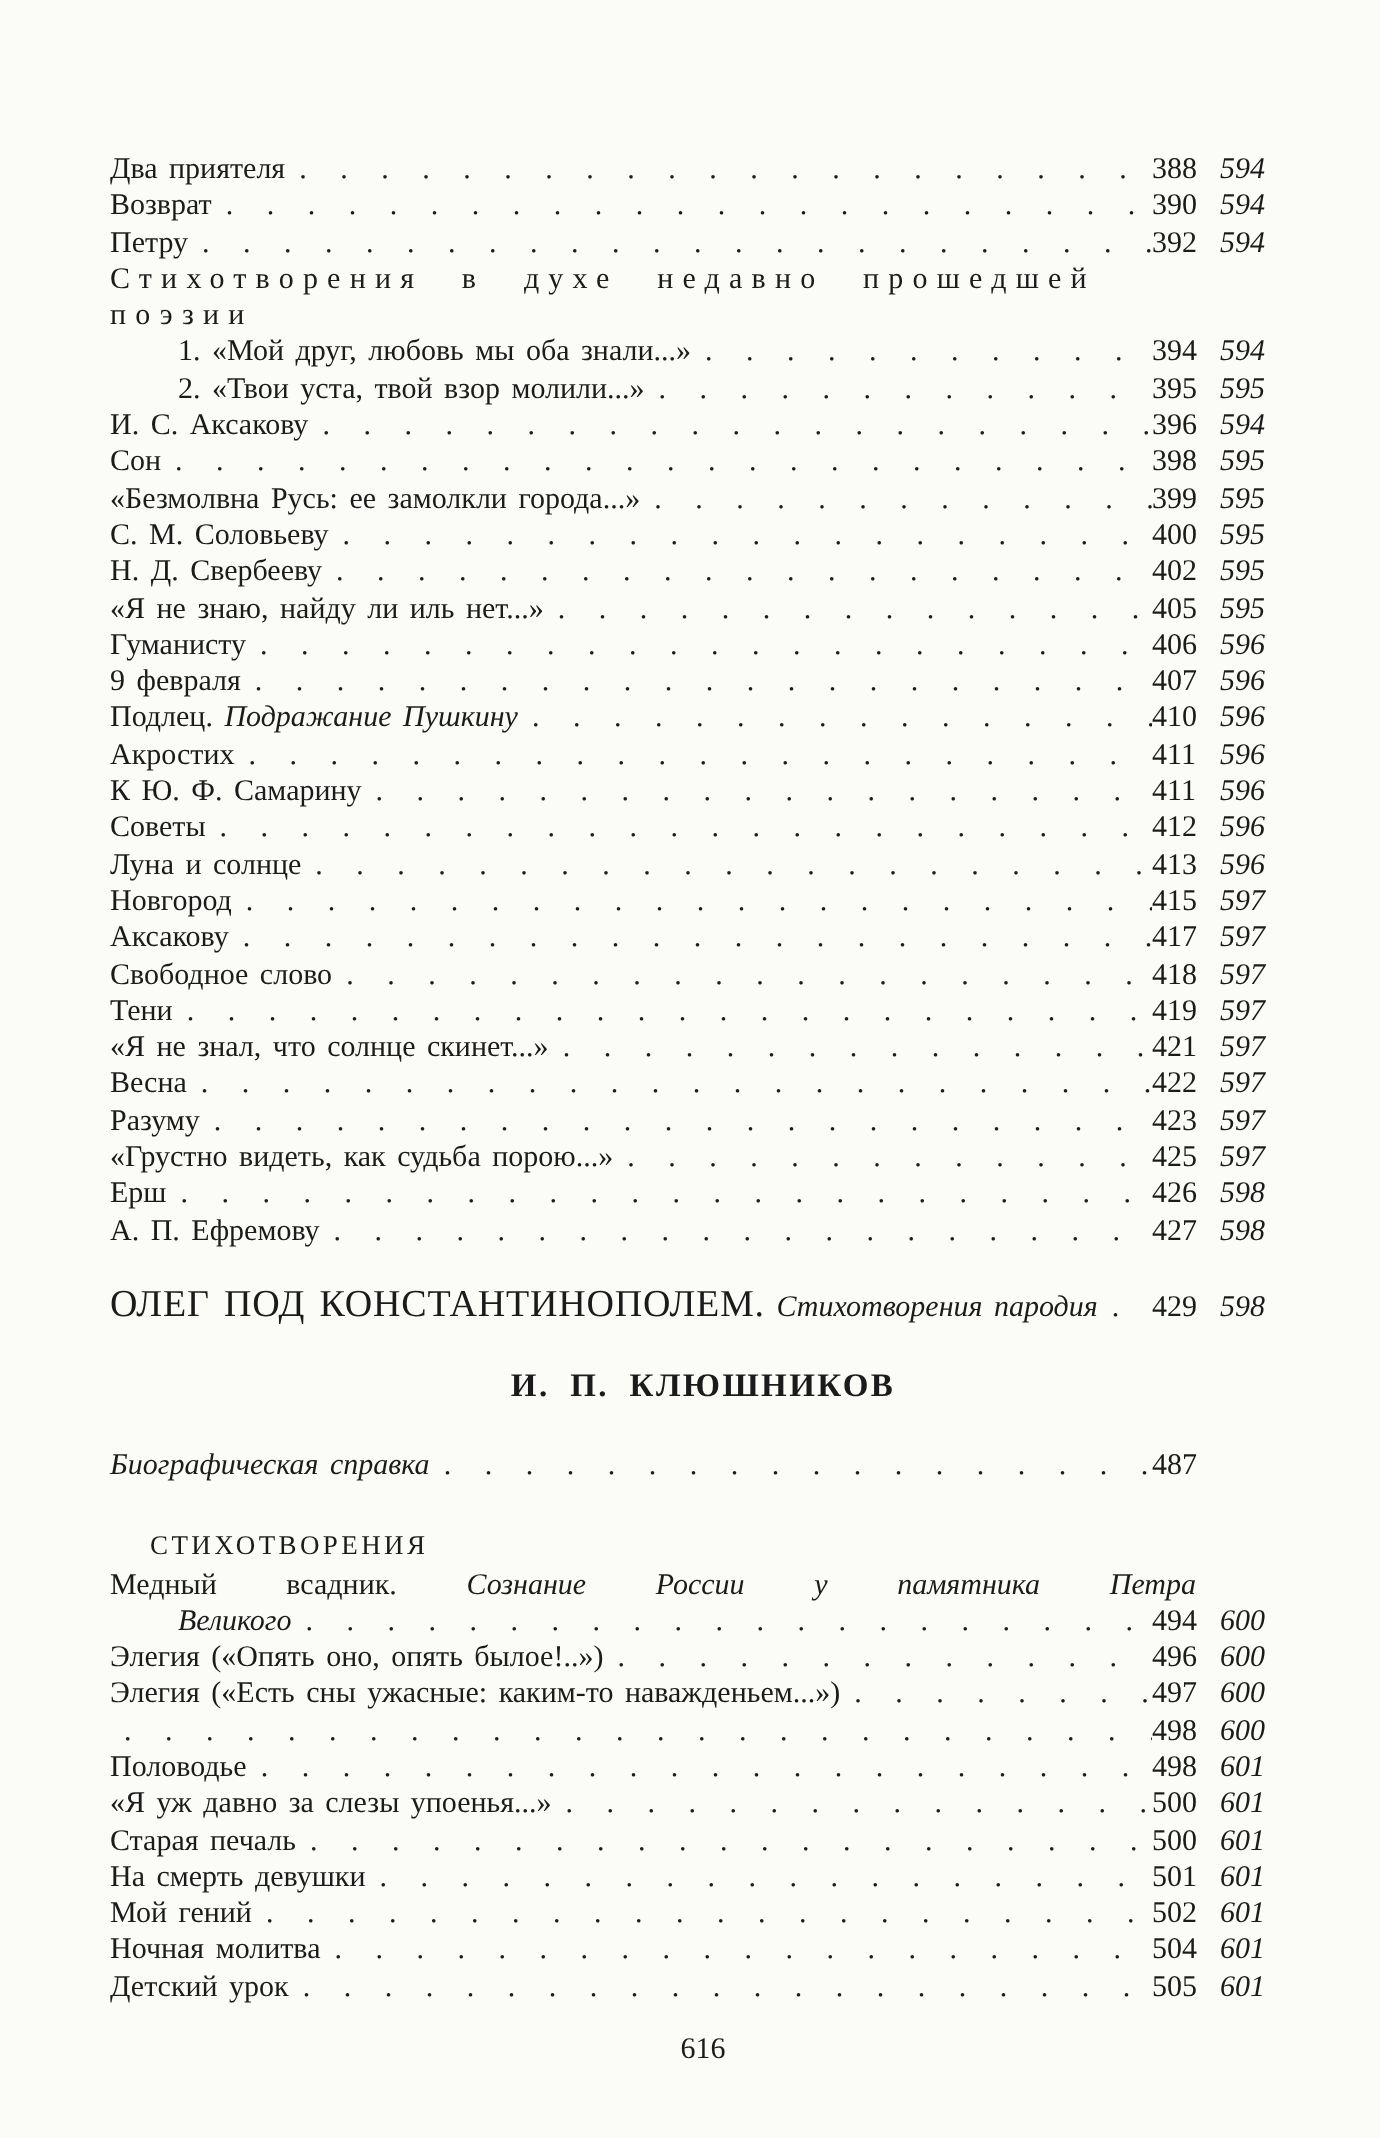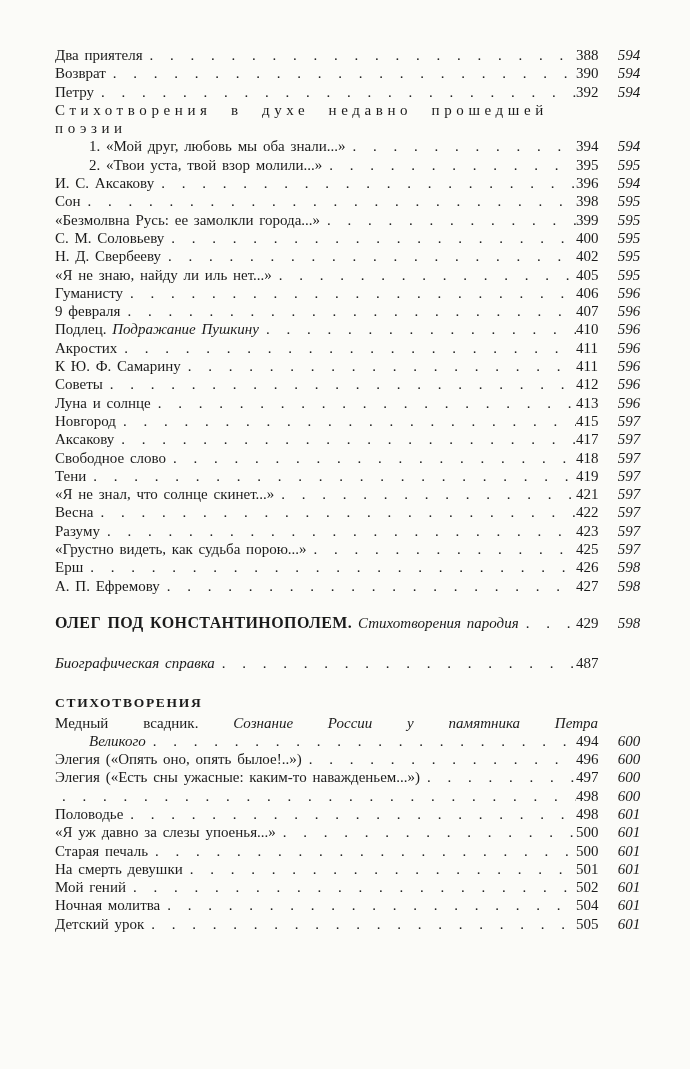--- a/index.html
+++ b/index.html
@@ -10,84 +10,85 @@
     color: #1b1b1b;
   }
   .page {
     position: relative;
     width: 690px; height: 1069px;
     box-sizing: border-box;
     padding: 46px 42px 20px 55px;
     overflow: hidden;
   }
   main { display: block; }
-  .toc-list { display: block; }
+  .toc-list { display: block; margin-top: 30px; }
   .row, .jrow, .spaced {
     display: flex;
     align-items: baseline;
     line-height: 18.3px;
     font-size: 15px;
   }
   .spaced {
     display: block;
     letter-spacing: 4.6px;
     word-spacing: 11px;
     white-space: nowrap;
   }
   .row .t {
     flex: 0 1 auto;
     white-space: nowrap;
     word-spacing: 2px;
   }
   .row.indent { padding-left: 34px; }
   .bd {
-    font-weight: bold;
-    font-size: 16px;
+    font-weight: normal;
+    font-size: 19px;
     letter-spacing: 0.4px;
   }
   .it { font-style: italic; }
   .dots {
     flex: 1 1 auto;
     min-width: 6px;
     overflow: hidden;
     white-space: nowrap;
     height: 15px;
     margin-left: 7px;
     color: #1b1b1b;
   }
   .dots::after {
     content: ". . . . . . . . . . . . . . . . . . . . . . . . . . . . . . . . . . . . . . . . . . . . . . . . . . . . . . . . . . . .";
     word-spacing: 13px;
   }
   .pg  { flex: 0 0 34px; }
-  .pg2 { flex: 0 0 38px; text-align: center; font-style: italic; }
+  .pg2 { flex: 0 0 38px; text-align: left; font-style: italic; }
   .jrow {
     display: block;
     width: 543px;
     text-align: justify;
     text-align-last: justify;
     white-space: normal;
   }
   .sec-oleg-parody { margin-top: 19px; }
   .author-heading {
     margin-top: 21px;
     text-align: center;
     font-weight: bold;
     font-size: 16.5px;
     letter-spacing: 1.2px;
     word-spacing: 5px;
     line-height: 18px;
   }
   .sec-biography { margin-top: 22px; }
   .section-heading {
     margin-top: 21px;
-    font-weight: bold;
+    font-weight: normal;
     font-size: 13.5px;
     letter-spacing: 1.7px;
     line-height: 17px;
+    margin-left: 20px;
   }
   .sec-klyushnikov-poems { margin-top: 3px; }
   .footer {
     margin-top: 13px;
     text-align: center;
     font-size: 15px;
     line-height: 18px;
   }
 </style>
 </head>
@@ -268,20 +269,21 @@
         </div>
       </div>
       <div class="toc-list sec-oleg-parody">
         <div class="row">
           <span class="t"><b class="bd">ОЛЕГ ПОД КОНСТАНТИНОПОЛЕМ.</b> <i class="it">Стихотворения пародия</i></span>
           <span class="dots"></span>
           <span class="pg">429</span>
           <span class="pg2">598</span>
         </div>
       </div>
+      <div class="author-heading">И. П. КЛЮШНИКОВ</div>
       <div class="toc-list sec-biography">
         <div class="row">
           <span class="t"><i class="it">Биографическая справка</i></span>
           <span class="dots"></span>
           <span class="pg">487</span>
           <span class="pg2"></span>
         </div>
       </div>
       <div class="section-heading">СТИХОТВОРЕНИЯ</div>
       <div class="toc-list sec-klyushnikov-poems">
@@ -346,13 +348,14 @@
           <span class="pg2">601</span>
         </div>
         <div class="row">
           <span class="t"><span class="rm">Детский урок</span></span>
           <span class="dots"></span>
           <span class="pg">505</span>
           <span class="pg2">601</span>
         </div>
       </div>
     </main>
+  <div class="footer">616</div>
 </div>
 
 </body></html>

